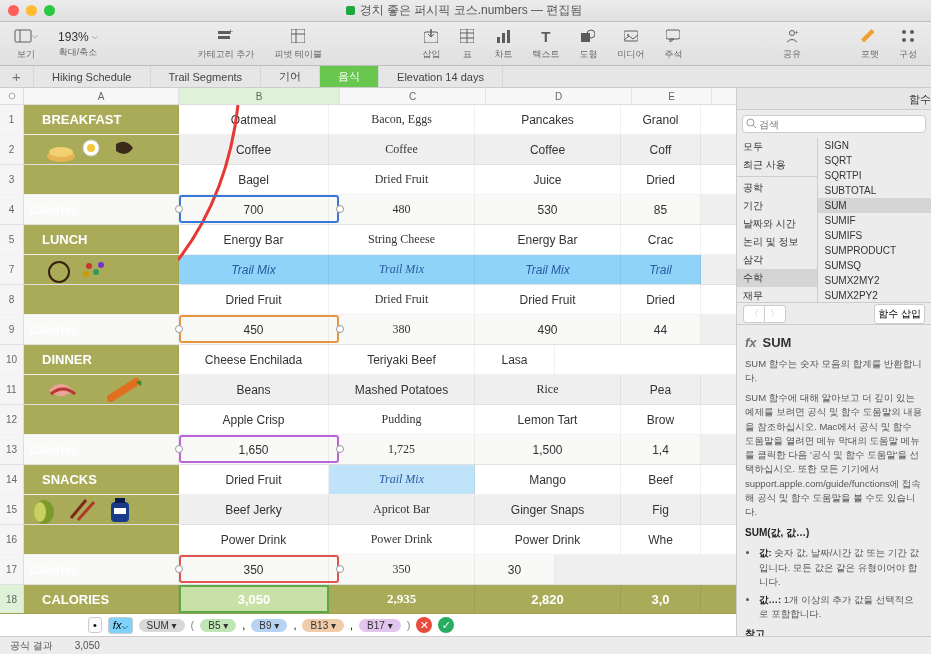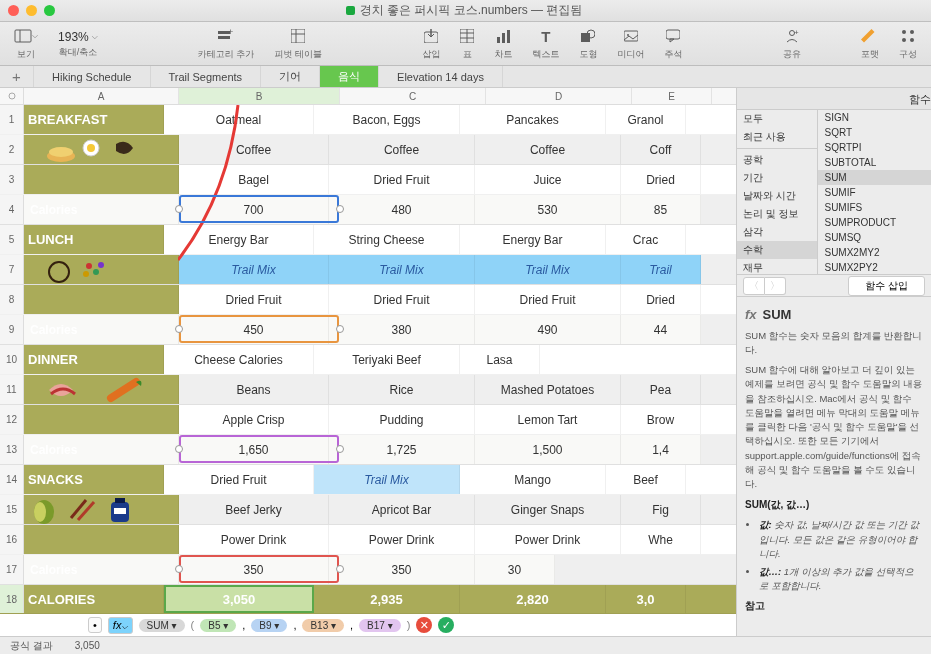--- a/index.html
+++ b/index.html
@@ -37,24 +37,24 @@
 .corner { width:24px; border-right:1px solid #ddd; display:flex; align-items:center; justify-content:center; }
 .ch { border-right:1px solid #e3e3e3; text-align:center; line-height:17px; }
 .ch.sel { background:#dff1d8; }
 .chA{width:155px;} .chB{width:161px;} .chC{width:146px;} .chD{width:146px;} .chE{width:80px;}
 
 
 .gridbody { overflow:hidden; position:relative; }
 .row { display:flex; border-bottom:1px solid rgba(0,0,0,0.06); }
 .rh { width:24px; background:#f5f5f5; border-right:1px solid #ddd; text-align:center; font-size:10px; color:#666; display:flex; align-items:center; justify-content:center;}
 .cell { border-right:1px solid rgba(0,0,0,0.06); display:flex; align-items:center; justify-content:center; font-size:12px; color:#333; position:relative;}
-.cA{width:140px; justify-content:flex-start; padding-left:4px; background:#aaab59; color:#fff; font-weight:bold; font-size:13px;}
+.cA{width:155px; justify-content:flex-start; padding-left:18px; background:#aaab59; color:#fff; font-weight:bold; font-size:13px;}
 .cAsub{width:155px; background:#a39f52; color:#fff; font-size:12px; justify-content:flex-start; padding-left:6px; font-weight:600;}
 .cAimg{width:155px; background:#aaab59; }
-.cB{width:150px;} .cC{width:146px;} .cD{width:146px;} .cE{width:80px;}
+.cB{width:150px;} .cC{width:146px;font-family:Liberation Serif, serif;} .cD{width:146px;} .cE{width:80px;}
 .h29{height:29px;} .h30{height:30px;}
 
 .striped { background:#efefef; }
 .trailmix { background:#8fd3f8; font-style:italic; color:#2a5aa0;}
 .caloriesrow .cell{ background:#f9f9f7;}
 .totalrow { background:#aaab59; }
 .totalrow .cell{ color:#fff; font-weight:bold; font-size:13px; }
 .totalrow .cA{ background:#aaab59; font-size:13px; }
 
 
@@ -73,26 +73,26 @@
 .fp-search{ padding:5px; }
 .fp-search input{ width:100%; height:18px; border-radius:4px; border:1px solid #ccc; padding:0 16px; font-size:10px; background:#fff;}
 .fp-search .srch-wrap{position:relative;}
 .fp-search svg{position:absolute; left:4px; top:3px;}
 .fp-lists{ display:flex; border-bottom:1px solid #ccc; height:165px;}
 .fp-cat{ width:42%; border-right:1px solid #ccc; overflow:hidden;}
 .fp-fns{ flex:1; overflow:hidden;}
 .fpi{ padding:2px 6px; font-size:10px; color:#333; cursor:default;}
 .fpi.sel{ background:#d5d5d5;}
 .fp-nav{ height:22px; display:flex; align-items:center; justify-content:space-between; padding:0 6px; border-bottom:1px solid #ccc;}
-.fp-nav button{ font-size:10px; border:1px solid #ccc; background:#fff; border-radius:3px; padding:2px 16px;}
+.fp-nav button{ font-size:10px; border:1px solid #ccc; background:#fff; border-radius:3px; padding:2px 3px;}
 .fp-desc{ padding:8px; font-size:10px; line-height:1.5; overflow:auto; flex:1;}
 .fp-desc h3{ font-size:13px; color:#333; margin-bottom:4px; display:flex; align-items:center; gap:6px;}
 .fp-desc .fx{font-style:italic; color:#777;}
 .fp-desc p{ color:#555; margin-bottom:6px; font-size:9.5px;}
-.fp-desc ul{ padding-left:14px; font-size:9.5px; color:#555;font-style:italic;}
+.fp-desc ul{ padding-left:14px; font-size:9.5px; color:#555;}
 .fp-desc ul li{margin-bottom:4px;}
 .fp-desc b{color:#222;}
 .fp-desc .hdg{font-weight:bold; margin-top:4px; font-size:10px; color:#222;}
 
 
 .statusbar { height:18px; background:#ececec; border-top:1px solid #ccc; display:flex; align-items:center; font-size:10px; color:#555; padding:0 10px; gap:22px;}
 
 .redcurve { position:absolute; left:178px; top:0; width:80px; height:170px; z-index:4; pointer-events:none;}
 </style>
 </head>
@@ -351,37 +351,37 @@
         <div class="rh">9</div>
         <div class="cell cAsub">Calories</div>
         <div class="cell cB">450</div>
         <div class="cell cC">380</div>
         <div class="cell cD">490</div>
         <div class="cell cE">44</div>
       </div>
       <div class="row h30">
         <div class="rh">10</div>
         <div class="cell cA">DINNER</div>
-        <div class="cell cB">Cheese Calories</div>
+        <div class="cell cB">Cheese Enchilada</div>
         <div class="cell cD">Teriyaki Beef</div>
         <div class="cell cE">Lasa</div>
       </div>
       <div class="row h30 striped">
         <div class="rh">11</div>
         <div class="cell cAimg">
           <svg width="120" height="28">
               <path d="M8,14 Q20,2 32,14 Q20,26 8,14" fill="#e9a49a"></path>
               <path d="M10,18 Q22,8 34,18" fill="none" stroke="#b33" stroke-width="3"></path>
               <path d="M70,22 L95,6" stroke="#e07020" stroke-width="8" stroke-linecap="round"></path>
               <path d="M95,6 Q102,2 100,10" fill="#3a8a2a"></path>
             </svg>
         </div>
         <div class="cell cB">Beans</div>
+        <div class="cell cD">Mashed Potatoes</div>
         <div class="cell cC">Rice</div>
-        <div class="cell cD">Mashed Potatoes</div>
         <div class="cell cE">Pea</div>
       </div>
       <div class="row h30">
         <div class="rh">12</div>
         <div class="cell cAimg"></div>
         <div class="cell cB">Apple Crisp</div>
         <div class="cell cC">Pudding</div>
         <div class="cell cD">Lemon Tart</div>
         <div class="cell cE">Brow</div>
       </div>
@@ -471,20 +471,29 @@
         <span>,</span>
       <span class="token tk-p"><span>B17</span> ▾</span>
       <span style="color:#888">)</span>
       <div class="fcircle" style="background:#e74c3c">✕</div>
       <div class="fcircle" style="background:#27ae60">✓</div>
     </div>
   </div>
 
   <div class="funcpanel">
     <div class="fp-head">함수</div>
+    <div class="fp-search">
+      <div class="srch-wrap">
+        <svg width="11" height="11">
+            <circle cx="4.5" cy="4.5" r="3.5" fill="none" stroke="#999"></circle>
+            <line x1="7" y1="7" x2="10" y2="10" stroke="#999"></line>
+          </svg>
+        <input placeholder="검색" style="">
+      </div>
+    </div>
     <div class="fp-lists">
       <div class="fp-cat">
         <div class="fpi">모두</div>
         <div class="fpi">최근 사용</div>
         <div style="height:1px;background:#ccc;margin:2px 0"></div>
         <div class="fpi">공학</div>
         <div class="fpi">기간</div>
         <div class="fpi">날짜와 시간</div>
         <div class="fpi">논리 및 정보</div>
         <div class="fpi">삼각</div>

